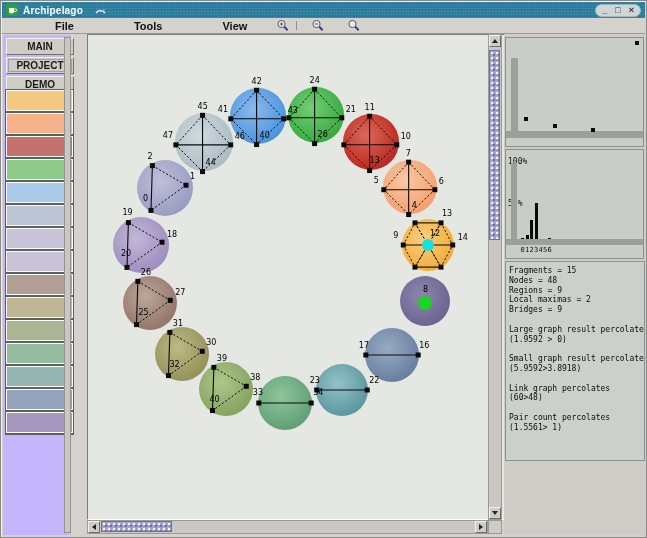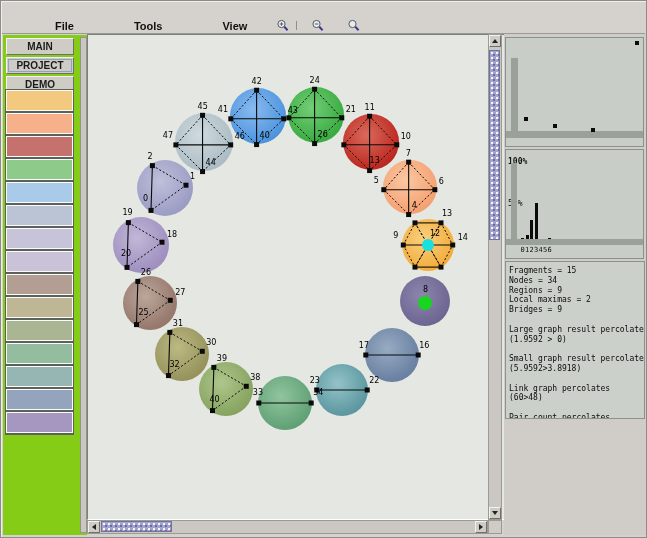--- a/index.html
+++ b/index.html
@@ -15,21 +15,21 @@
   .win-controls{margin-left:auto;background:#cfd6d6;border:1px solid #9fb6bf;border-radius:7px;
     height:11px;display:flex;align-items:center;padding:0 6px;gap:8px;}
   .win-controls span{font-size:9px;line-height:9px;color:#333;font-weight:bold;cursor:default;}
   
   .menubar{position:absolute;left:1px;top:17px;right:1px;height:16px;background:#d5d2cd;
     border-bottom:1px solid #9a9a96;display:flex;align-items:center;padding-left:6px;box-sizing:border-box;}
   .menu-item{font-size:11px;font-weight:bold;color:#111;margin-right:13px;margin-left:47px;}
   .tb-btn{display:inline-flex;align-items:center;margin-left:9px;}
   .tb-sep{width:1px;height:9px;background:#8f8f8b;margin-left:6px;}
   
-  .sidebar{position:absolute;left:2px;top:34px;width:84px;bottom:2px;background:#84cc16;}
+  .sidebar{position:absolute;left:2px;top:34px;width:68px;bottom:2px;background:#c4b5fd;}
   .side-btn{width:66px;height:15px;margin:0 2px 2px 3px;background:#cfccc6;
     border:1px solid;border-color:#f4f2ee #6f6f6c #6f6f6c #f4f2ee;
     font-size:10px;font-weight:bold;color:#1a1a1a;display:flex;align-items:center;justify-content:center;}
   .side-btn.focused{outline:1px solid #8fa0c8;outline-offset:-3px;}
   .sidebar-groove{position:absolute;right:0;top:2px;width:5px;bottom:2px;background:#cac7c1;border:1px solid #93938f;}
   .swatch-list{position:absolute;left:2px;top:54px;width:67px;background:#5d615c;padding:1px 1px 0 1px;}
   .swatch{height:19px;border:1px solid #fbfbf9;margin-bottom:2px;}
   
   .canvas{position:absolute;left:86px;top:33px;width:444px;height:486px;background:#e5e8e2;
     border:1px solid;border-color:#7e7e7a #ffffff #ffffff #7e7e7a;box-sizing:border-box;overflow:hidden;}
@@ -55,30 +55,51 @@
   .hthumb{left:13px;top:0px;width:71px;height:11px;}
   
   .rightpanel{position:absolute;left:503px;top:33px;width:142px;bottom:2px;background:#d0cdc8;}
   .chartbox{position:absolute;left:1px;width:139px;height:110px;background:#c9cdc7;border:1px solid #8b918b;box-sizing:border-box;overflow:hidden;}
   #scatterBox{top:3px;} #histBox{top:115px;}
   .axis{position:absolute;background:#99a199;}
   .pt{position:absolute;width:4px;height:4px;background:#0a0a0a;}
   .bar{position:absolute;width:3px;background:#0a0a0a;}
   .tick{position:absolute;font-size:7px;font-family:"DejaVu Sans Mono",monospace;color:#111;}
   .pct{position:absolute;font-size:8px;font-family:"DejaVu Sans Mono",monospace;color:#111;}
-  .pct100{left:2px;top:7px;font-weight:bold;} .pct50{left:2px;top:49px;}
-  .statsbox{position:absolute;left:1px;top:227px;width:140px;height:158px;background:#ccd0ca;
+  .pct100{left:2px;top:7px;} .pct50{left:2px;top:49px;}
+  .statsbox{position:absolute;left:1px;top:227px;width:140px;height:200px;background:#ccd0ca;
     border:1px solid #8b918b;box-sizing:border-box;padding:4px 2px 0 3px;overflow:hidden;}
   .sline{font-size:8px;line-height:9.8px;font-family:"DejaVu Sans Mono",monospace;color:#0a0a0a;white-space:nowrap;}
 </style>
 </head>
 <body>
 
 <div class="window">
 
+  <div class="titlebar">
+    <span style="display:inline-flex;">
+      <svg width="12" height="12">
+          <rect x="0" y="0" width="12" height="12" rx="2" fill="#2f9e3f"></rect>
+          <path d="M3 4 h5 v3 a2.5 2.5 0 0 1 -5 0 z" fill="#ffffff"></path>
+          <path d="M8 5 h1.5 a1.2 1.2 0 0 1 0 2.4 H8" fill="none" stroke="#ffffff" stroke-width="0.9"></path>
+        </svg>
+    </span>
+    <span class="title">Archipelago</span>
+    <span style="display:inline-flex;margin-left:6px;">
+      <svg width="13" height="13">
+          <path d="M2 9 Q6.5 4 11 9" fill="none" stroke="#eef4fa" stroke-width="1.6"></path>
+          <path d="M3 5.5 Q6.5 10 10.5 5.5" fill="none" stroke="#9db8dd" stroke-width="1.2"></path>
+        </svg>
+    </span>
+    <div class="win-controls">
+      <span>_</span>
+      <span>□</span>
+      <span>×</span>
+    </div>
+  </div>
 
   <div class="menubar">
     <span class="menu-item">File</span>
     <span class="menu-item">Tools</span>
     <span class="menu-item">View</span>
     <span class="tb-btn" style="margin-left:16px;">
       <svg width="14" height="14">
           <circle cx="5.5" cy="5" r="3.6" fill="#e8ecee" stroke="#555a60"></circle>
           <line x1="3.8" y1="5" x2="7.2" y2="5" stroke="#555a60"></line>
           <line x1="5.5" y1="3.3" x2="5.5" y2="6.7" stroke="#555a60"></line>
@@ -342,21 +363,21 @@
         <div class="tick" style="left: 23.5px; top: 96px;">2</div>
         <div class="bar" style="left: 28.5px; height: 36px; top: 53px;"></div>
         <div class="tick" style="left: 28px; top: 96px;">3</div>
         <div class="tick" style="left: 32.5px; top: 96px;">4</div>
         <div class="tick" style="left: 37px; top: 96px;">5</div>
         <div class="bar" style="left: 42px; height: 1px; top: 88px;"></div>
         <div class="tick" style="left: 41.5px; top: 96px;">6</div>
       </div>
     <div class="statsbox" id="statsBox">
         <div class="sline">Fragments = 15</div>
-        <div class="sline">Nodes = 34</div>
+        <div class="sline">Nodes = 48</div>
         <div class="sline">Regions = 9</div>
         <div class="sline">Local maximas = 2</div>
         <div class="sline">Bridges = 9</div>
         <div class="sline">&nbsp;</div>
         <div class="sline">Large graph result percolates</div>
         <div class="sline">(1.9592 &gt; 0)</div>
         <div class="sline">&nbsp;</div>
         <div class="sline">Small graph result percolates</div>
         <div class="sline">(5.9592&gt;3.8918)</div>
         <div class="sline">&nbsp;</div>

